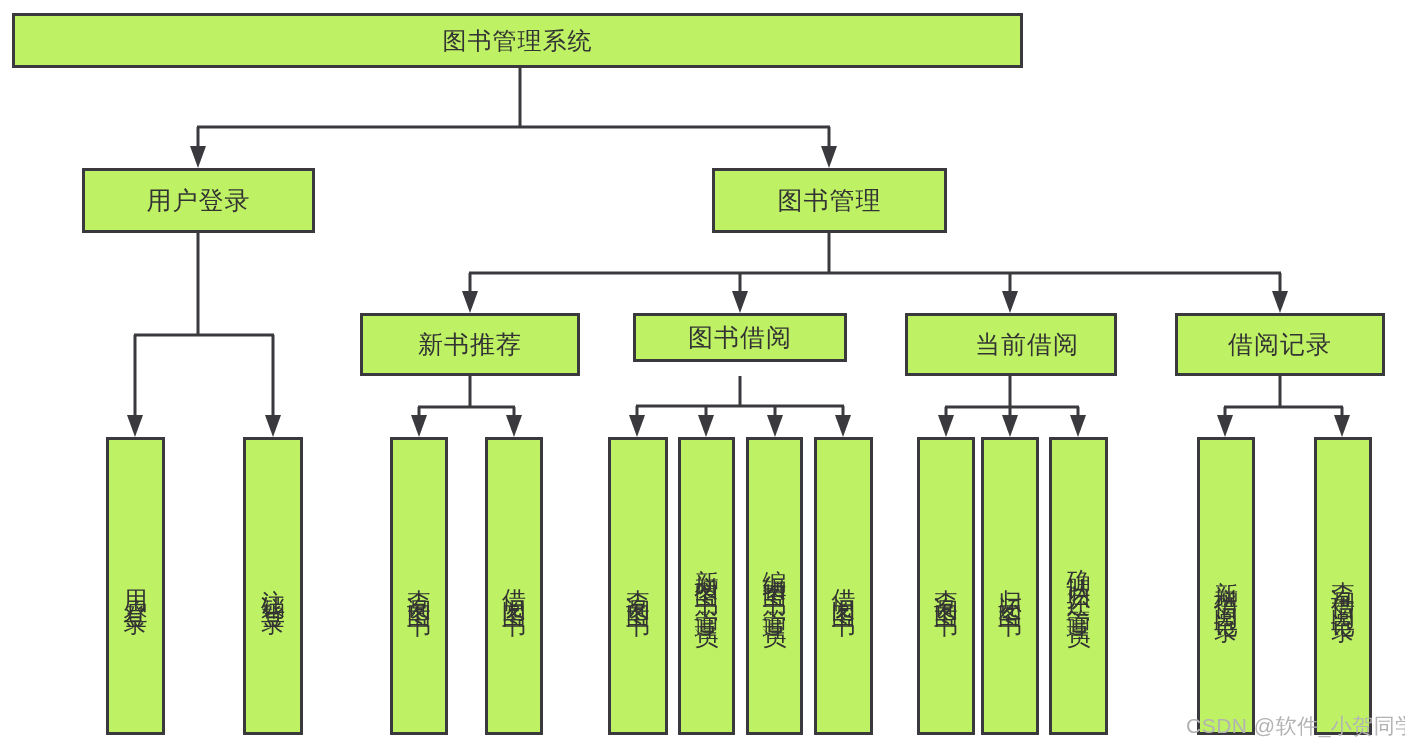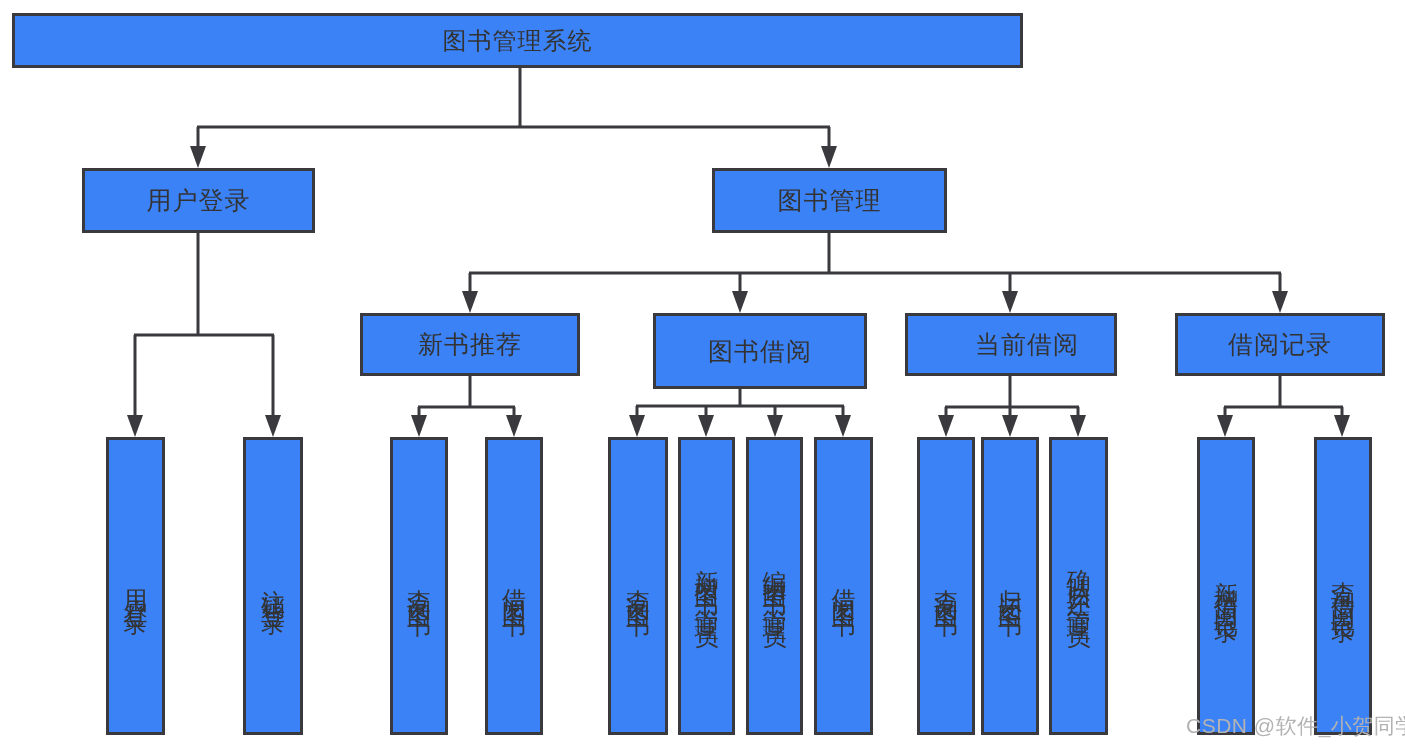--- a/index.html
+++ b/index.html
@@ -7,21 +7,21 @@
     position:relative;
     width:1405px;height:747px;
     background:#ffffff;
     font-family:"Liberation Sans", sans-serif;
     overflow:hidden;
   }
   .connector-layer{position:absolute;left:0;top:0;z-index:1;}
   .box{
     position:absolute;
     box-sizing:border-box;
-    background:#3b82f6;
+    background:#bef264;
     border:3px solid #3a3a3e;
     display:flex;
     align-items:center;
     justify-content:center;
     z-index:2;
     color:#333333;
   }
   .hlabel{
     font-size:25px;
     letter-spacing:1px;
@@ -99,21 +99,21 @@
   <div class="box" style="left:82px;top:168px;width:233px;height:65px;">
     <span class="hlabel">用户登录</span>
   </div>
   <div class="box" style="left:360px;top:313px;width:220px;height:63px;">
     <span class="hlabel">新书推荐</span>
   </div>
 
   <div class="box" style="left:712px;top:168px;width:235px;height:65px;">
     <span class="hlabel">图书管理</span>
   </div>
-  <div class="box" style="left:633px;top:313px;width:214px;height:76px;margin-left:20px;">
+  <div class="box" style="left:633px;top:313px;width:214px;height:49px;">
     <span class="hlabel">图书借阅</span>
   </div>
   <div class="box" style="left:905px;top:313px;width:212px;height:63px;padding-left:32px;">
     <span class="hlabel">当前借阅</span>
   </div>
   <div class="box" style="left:1175px;top:313px;width:210px;height:63px;">
     <span class="hlabel">借阅记录</span>
   </div>
 
   <div class="box" style="left:106px;top:437px;width:59px;height:298px;">

